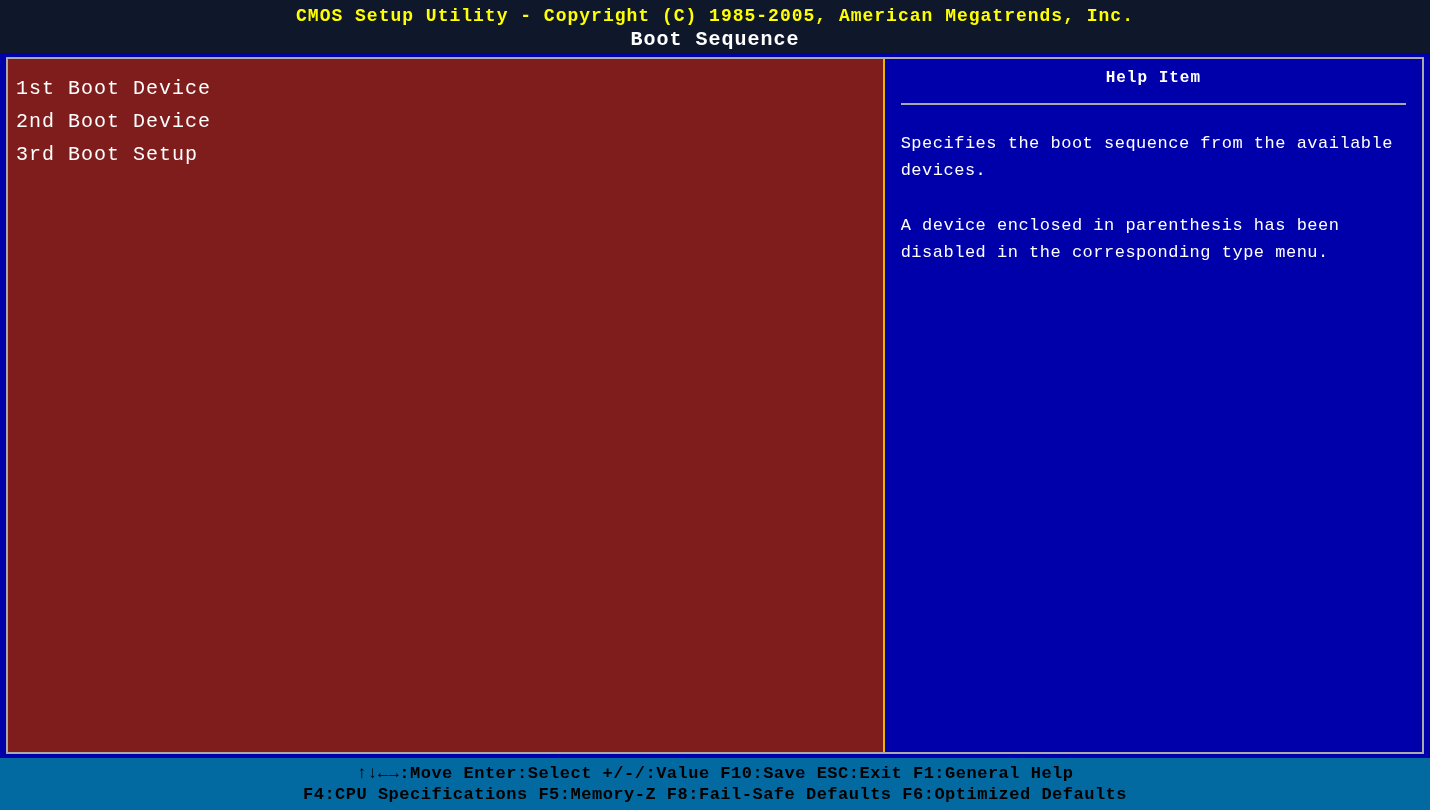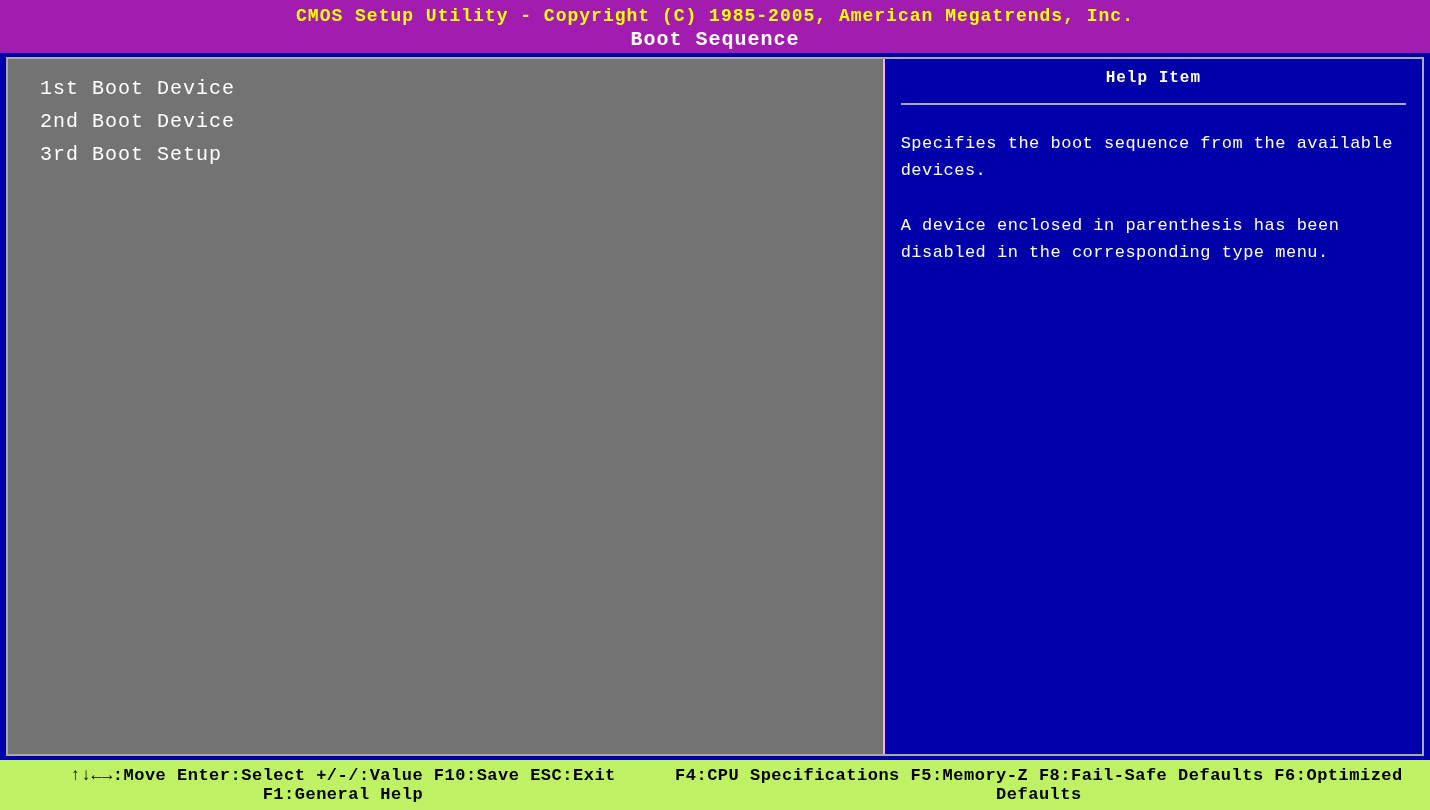--- a/index.html
+++ b/index.html
@@ -13,21 +13,21 @@
       height: 810px;
       background-color: #0000AA;
       font-family: 'Courier New', Courier, monospace;
       color: #FFFFFF;
       overflow: hidden;
       display: flex;
       flex-direction: column;
     }
 
     .header-bar {
-      background-color: #a21caf;
+      background-color: #0f172a;
       text-align: center;
       padding: 6px 0 2px 0;
       border-bottom: none;
     }
 
     .header-title-line {
       font-size: 18px;
       color: #FFFF00;
       letter-spacing: 1px;
       font-weight: bold;
@@ -44,23 +44,23 @@
     .main-content {
       flex: 1;
       display: flex;
       border: 2px solid #AAAAAA;
       margin: 4px 6px;
       overflow: hidden;
     }
 
     .left-panel {
       flex: 0 0 62%;
-      background-color: #737373;
-      border-right: 2px solid #f0abfc;
-      padding: 18px 32px;
+      background-color: #7f1d1d;
+      border-right: 2px solid #eab308;
+      padding: 18px 8px;
     }
 
     .middle-panel {
       flex: 0 0 20%;
       background-color: #0000AA;
       border-right: 2px solid #AAAAAA;
       padding: 18px 10px;
     }
 
     .right-panel {
@@ -98,24 +98,24 @@
 
     .value-item {
       font-size: 20px;
       color: #FFFFFF;
       margin-bottom: 10px;
       letter-spacing: 1px;
       white-space: nowrap;
     }
 
     .footer-bar {
-      background-color: #bef264;
+      background-color: #0369a1;
       padding: 6px 20px;
       display: flex;
-      flex-direction: row;
+      flex-direction: column;
       gap: 2px;
     }
 
     .footer-line {
       font-size: 17px;
       color: #000000;
       font-weight: bold;
       letter-spacing: 0.5px;
       text-align: center;
     }

